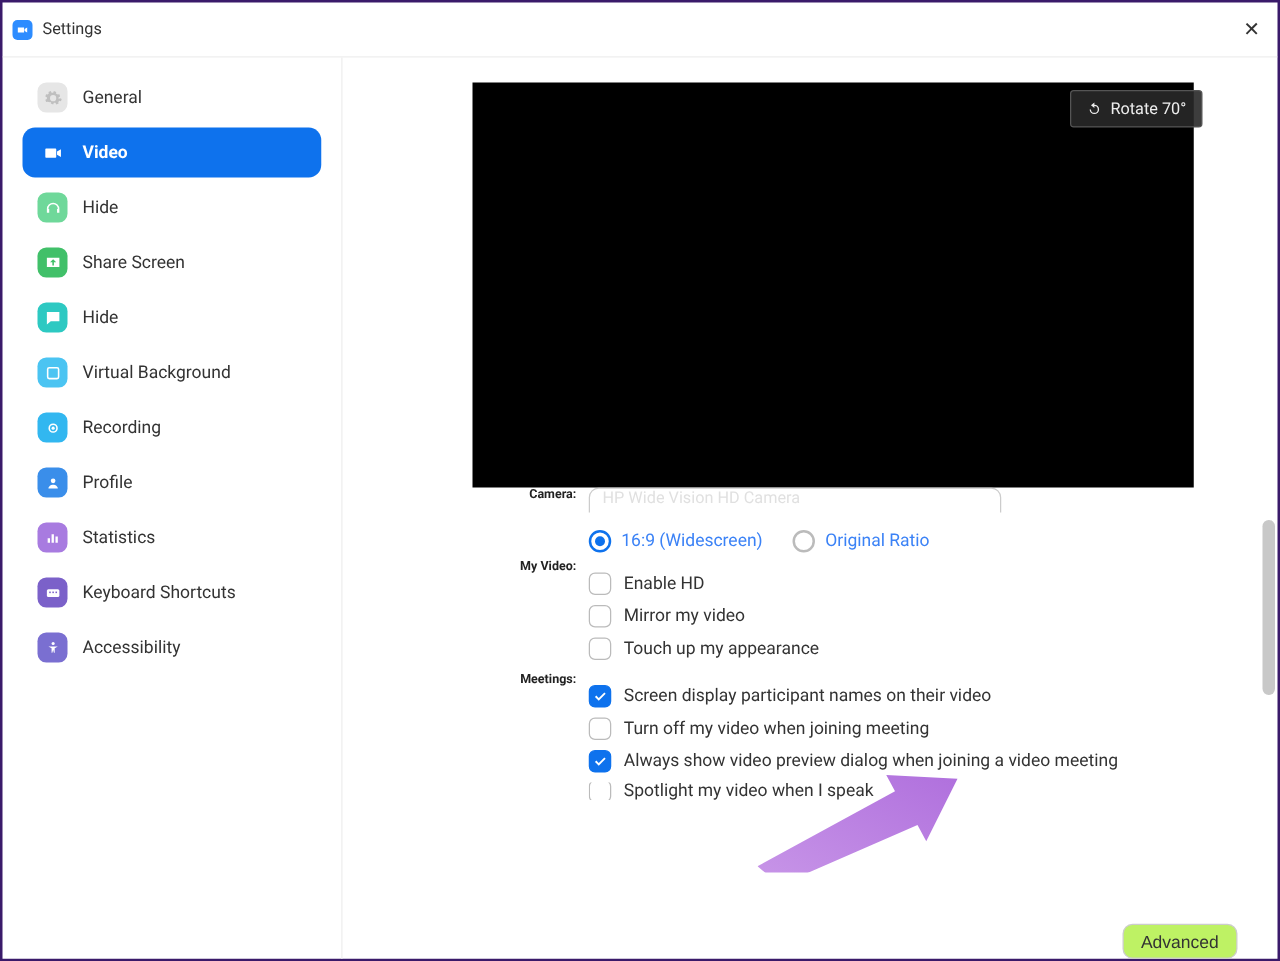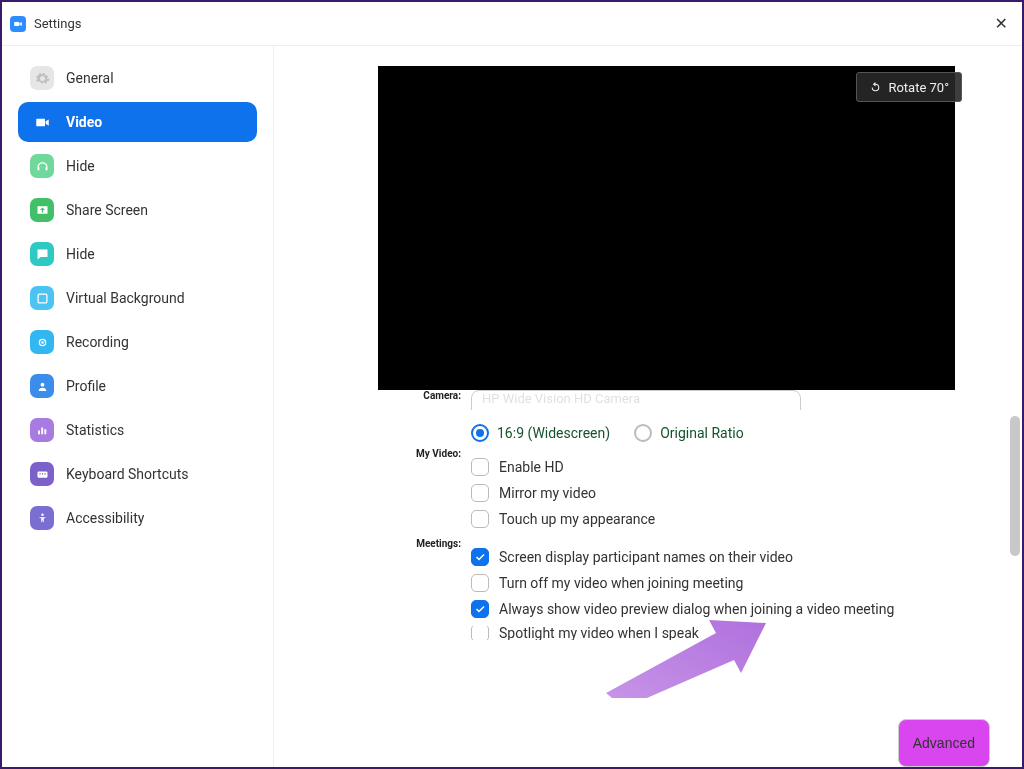--- a/index.html
+++ b/index.html
@@ -139,21 +139,21 @@
     padding: 0 10px;
     color: #999;
     font-size: 13px;
     display:flex;align-items:flex-start;
     overflow:hidden;
     white-space: nowrap;
   }
   .radio-group { display:flex; gap: 24px; margin-top:8px; align-items:center;}
   .radio {
     display: flex; align-items:center; gap:8px;
-    font-size: 14px; color:#14532d; cursor:pointer;
+    font-size: 14px; color:#3b82f6; cursor:pointer;
   }
   .radio-dot {
     width: 18px; height: 18px; border-radius: 50%;
     border: 2px solid #bbb; position:relative;
   }
   .radio-dot.checked { border-color: #0e72ed; }
   .radio-dot.checked::after {
     content:""; position:absolute; left:3px; top:3px;
     width:8px;height:8px;border-radius:50%;background:#0e72ed;
   }
@@ -168,25 +168,25 @@
     border:1.5px solid #bbb;
     display:flex;align-items:center;justify-content:center;
     flex-shrink:0;
   }
   .checkbox.checked { background:#0e72ed; border-color:#0e72ed;}
   .checkbox.checked svg { width:12px;height:12px;fill:#fff;stroke:#fff;stroke-width:1.5;}
   .advanced-btn {
     position:absolute;
     right: 32px;
     bottom: 14px;
-    height: 48px;
+    height: 28px;
     padding: 0 14px;
     border:1px solid #ccc;
     border-radius:8px;
-    background:#d946ef;
+    background:#bef264;
     font-size:14px;
     color:#333;
     cursor:pointer;
   }
   .arrow {
     position:absolute;
     left: 332px;
     top: 562px;
     pointer-events:none;
   }

